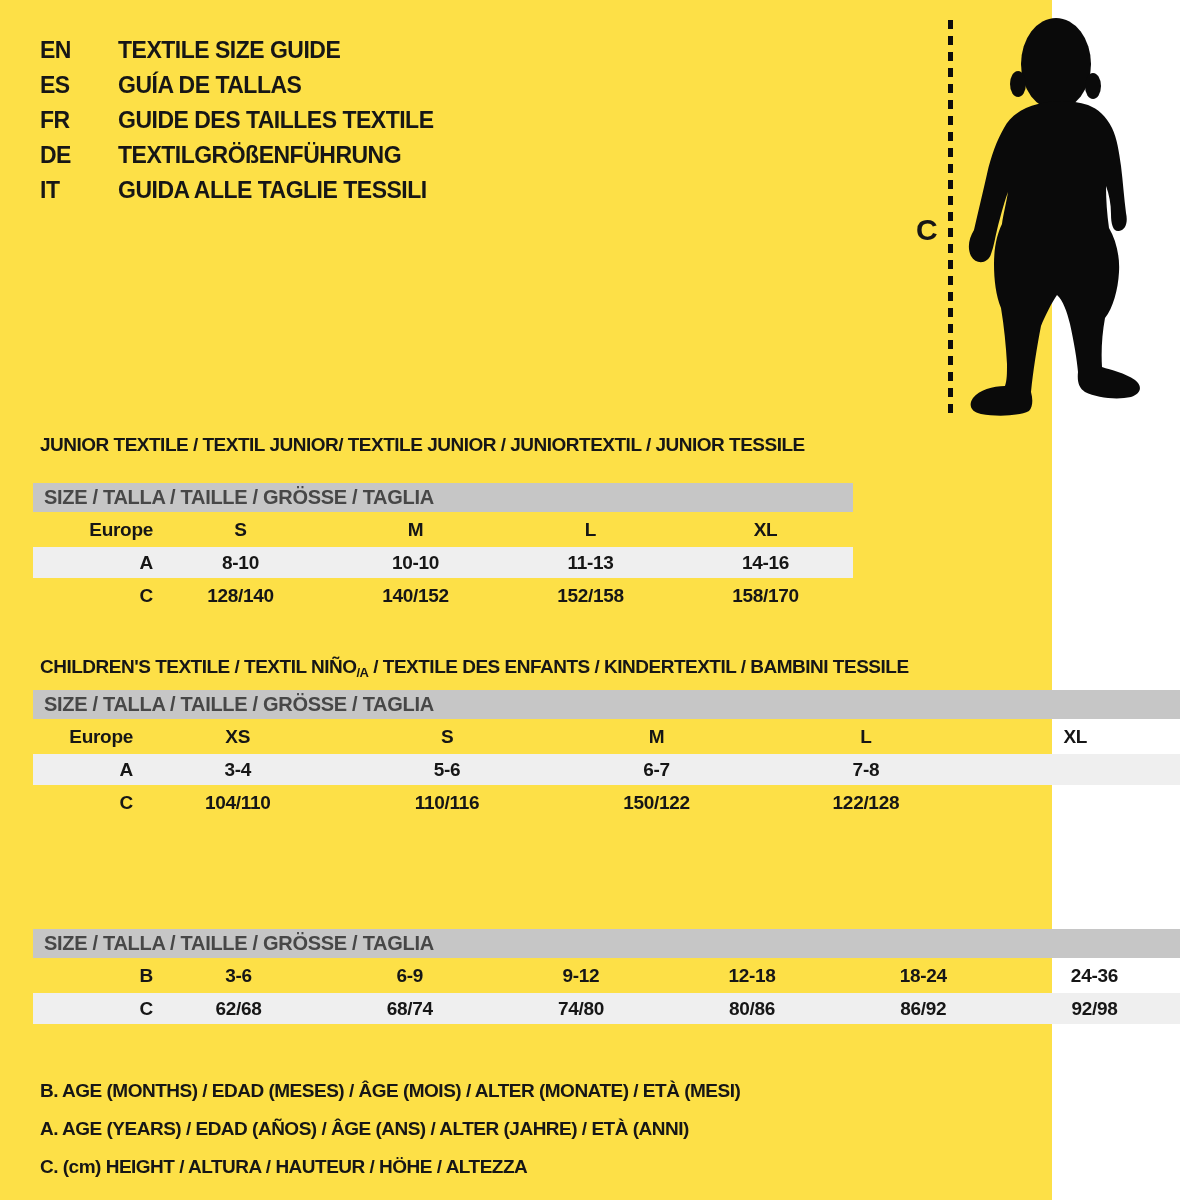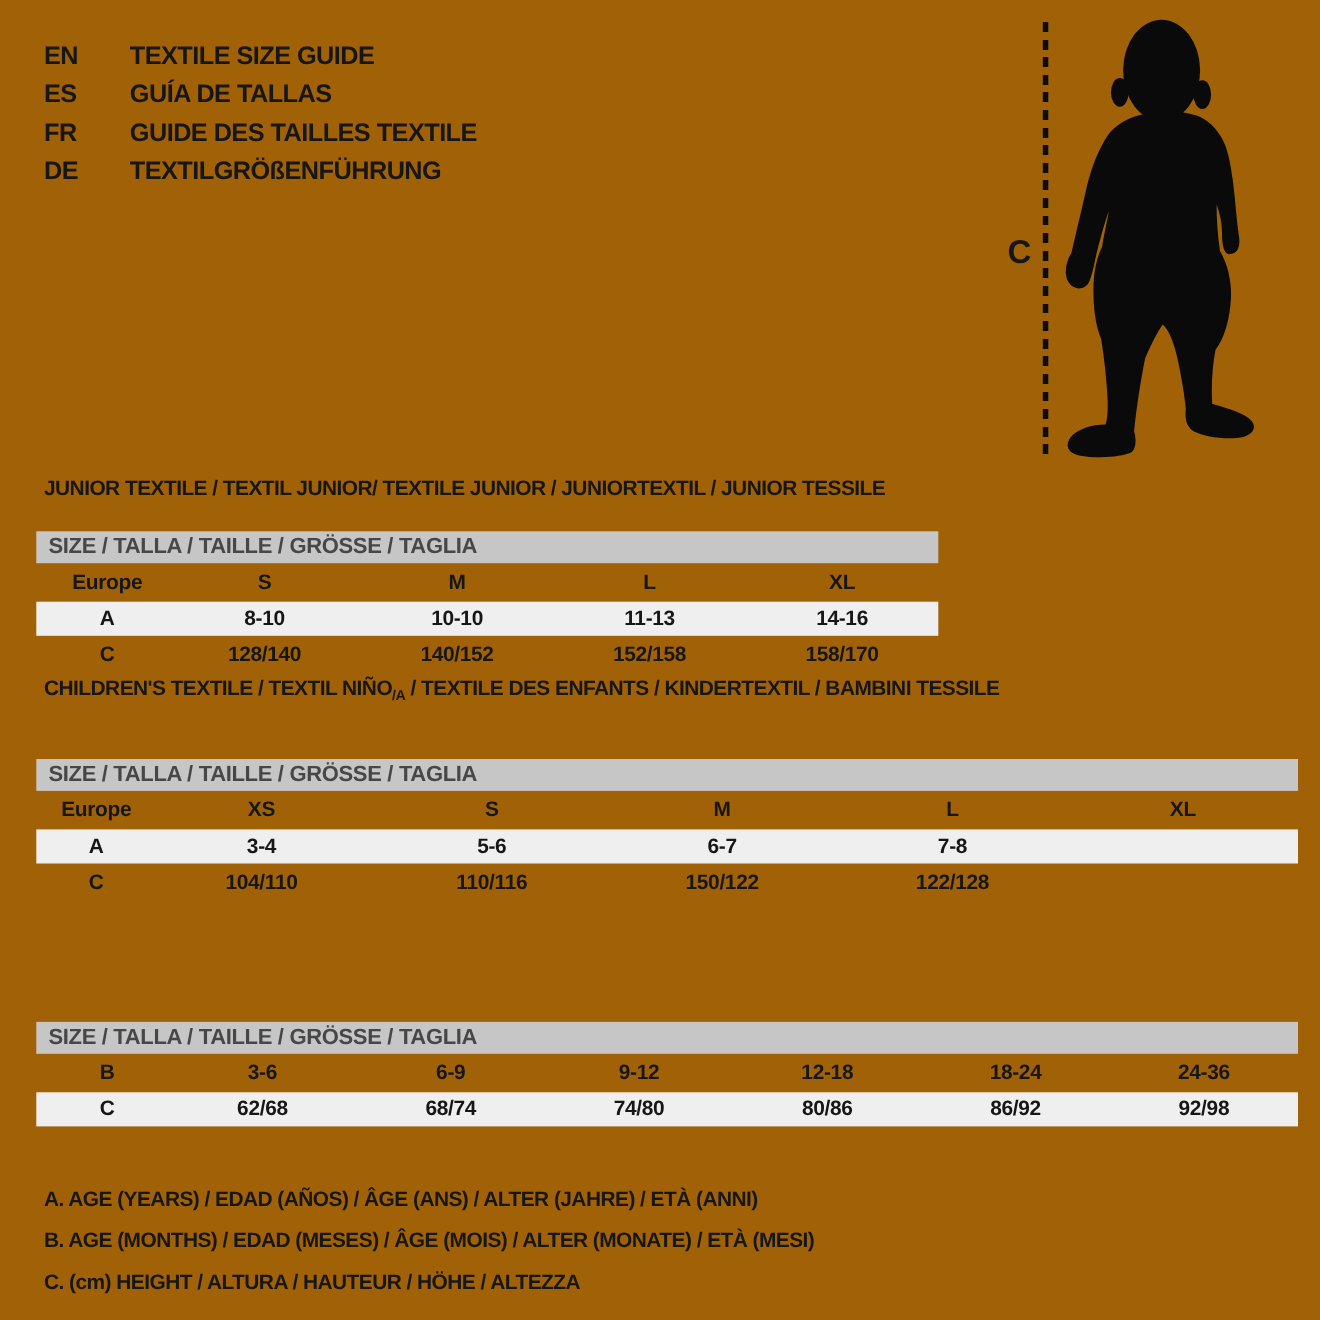--- a/index.html
+++ b/index.html
@@ -1,21 +1,21 @@
 <!DOCTYPE html>
 <html><head>
 <meta charset="utf-8">
 <style>
   html,body{margin:0;padding:0;}
   body{
     width:1200px;height:1200px;background:#ffffff;
     font-family:"Liberation Sans","DejaVu Sans",sans-serif;
     color:#161616;overflow:hidden;position:relative;
   }
-  .page{position:absolute;inset:0;width:1200px;height:1200px;background:#a16207;}
+  .page{position:absolute;inset:0;width:1052px;height:1200px;background:#fde047;}
 
   
   .lang-list{position:absolute;top:33px;left:40px;}
   .lang-row{height:35px;line-height:35px;white-space:nowrap;}
   .lang-code{display:inline-block;width:78px;font-size:23px;font-weight:700;letter-spacing:-0.5px;}
   .lang-name{font-size:23px;font-weight:700;letter-spacing:-0.5px;}
 
   
   .dashed-line{
     position:absolute;left:948px;top:20px;width:5px;height:395px;
@@ -38,21 +38,21 @@
     height:29px;line-height:29px;background:#c6c6c6;
     padding-left:11px;overflow:hidden;
   }
   .size-bar span{font-size:20px;font-weight:700;letter-spacing:-0.3px;color:#474747;text-align:center;}
   .trow{display:grid;height:31px;line-height:31px;margin-top:2px;}
   .trow.shaded{background:#efefef;}
   .cols4{grid-template-columns:120px repeat(4,1fr);}
   .cols5{grid-template-columns:100px repeat(5,1fr);}
   .cols6{grid-template-columns:120px repeat(6,1fr);}
   .cell{font-size:19px;font-weight:700;letter-spacing:-0.3px;text-align:center;white-space:nowrap;}
-  .cell.label{text-align:center;padding-left:9px;}
+  .cell.label{text-align:right;padding-left:9px;}
 
   
   .legend{position:absolute;left:40px;top:1072px;}
   .legend-line{font-size:19px;font-weight:700;letter-spacing:-0.5px;line-height:38px;white-space:nowrap;}
 </style>
 </head>
 <body>
 
 <div class="page">
 
@@ -61,20 +61,23 @@
       <span class="lang-code">EN</span><span class="lang-name">TEXTILE SIZE GUIDE</span>
     </div>
     <div class="lang-row">
       <span class="lang-code">ES</span><span class="lang-name">GUÍA DE TALLAS</span>
     </div>
     <div class="lang-row">
       <span class="lang-code">FR</span><span class="lang-name">GUIDE DES TAILLES TEXTILE</span>
     </div>
     <div class="lang-row">
       <span class="lang-code">DE</span><span class="lang-name">TEXTILGRÖßENFÜHRUNG</span>
+    </div>
+    <div class="lang-row">
+      <span class="lang-code">IT</span><span class="lang-name">GUIDA ALLE TAGLIE TESSILI</span>
     </div>
   </div>
 
   <span class="figure-label">C</span>
   <div class="dashed-line"></div>
   <svg class="baby-svg" viewBox="0 0 190 410" aria-hidden="true">
     <g fill="#0a0a0a">
       <ellipse cx="96" cy="50" rx="35" ry="46"></ellipse>
       <ellipse cx="58" cy="70" rx="8" ry="13"></ellipse>
       <ellipse cx="133" cy="72" rx="8" ry="13"></ellipse>
@@ -115,21 +118,21 @@
     </div>
     <div class="trow cols4">
       <span class="cell label">C</span>
       <span class="cell">128/140</span>
       <span class="cell">140/152</span>
       <span class="cell">152/158</span>
       <span class="cell">158/170</span>
     </div>
   </div>
 
-  <div class="section-title" style="top:616px;">
+  <div class="section-title" style="top:656px;">
     <span>CHILDREN'S TEXTILE / TEXTIL NIÑO</span><span class="sub">/A</span><span> / TEXTILE DES ENFANTS / KINDERTEXTIL / BAMBINI TESSILE</span>
   </div>
   <div class="table" style="top:690px;width:1147px;">
     <div class="size-bar">
       <span>SIZE / TALLA / TAILLE / GRÖSSE / TAGLIA</span>
     </div>
     <div class="trow cols5">
       <span class="cell label">Europe</span>
       <span class="cell">XS</span>
       <span class="cell">S</span>
@@ -171,18 +174,18 @@
       <span class="cell">62/68</span>
       <span class="cell">68/74</span>
       <span class="cell">74/80</span>
       <span class="cell">80/86</span>
       <span class="cell">86/92</span>
       <span class="cell">92/98</span>
     </div>
   </div>
 
   <div class="legend">
+    <div class="legend-line">B. AGE (MONTHS) / EDAD (MESES) / ÂGE (MOIS) / ALTER (MONATE) / ETÀ (MESI)</div>
     <div class="legend-line">A. AGE (YEARS) / EDAD (AÑOS) / ÂGE (ANS) / ALTER (JAHRE) / ETÀ (ANNI)</div>
-    <div class="legend-line">B. AGE (MONTHS) / EDAD (MESES) / ÂGE (MOIS) / ALTER (MONATE) / ETÀ (MESI)</div>
     <div class="legend-line">C. (cm) HEIGHT / ALTURA / HAUTEUR / HÖHE / ALTEZZA</div>
   </div>
 
 </div>
 
 </body></html>

